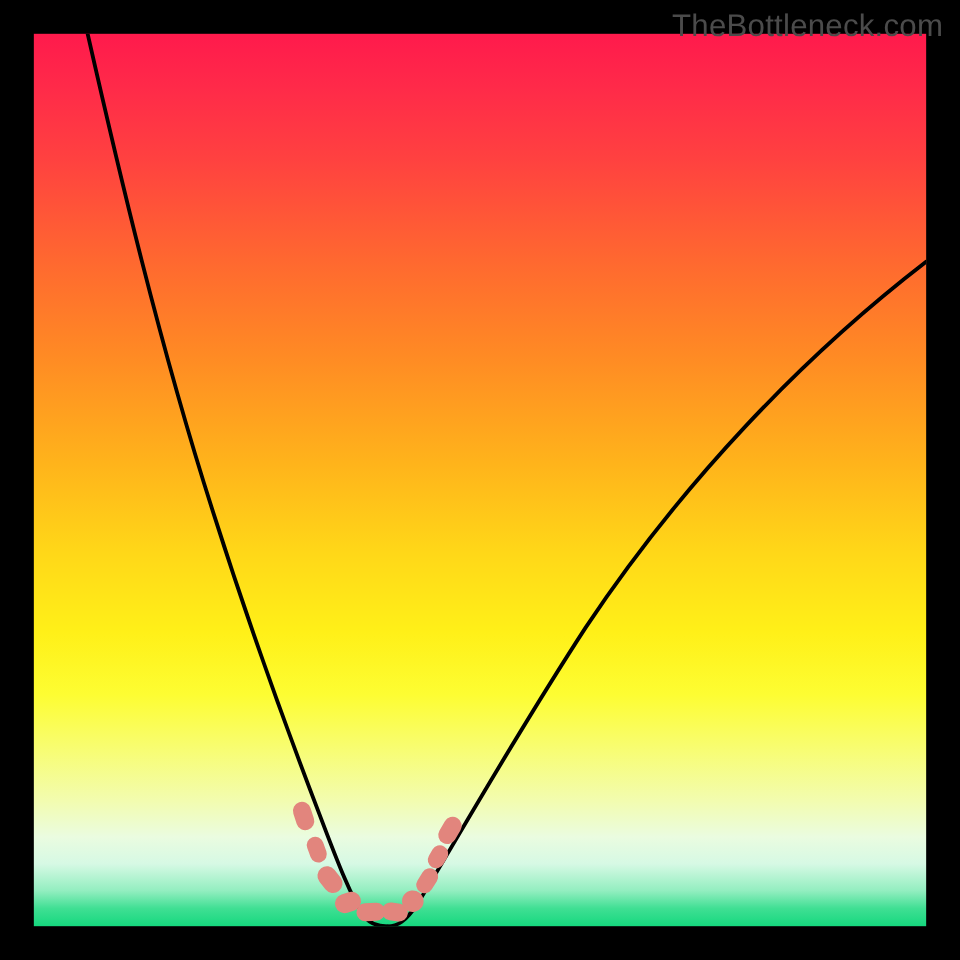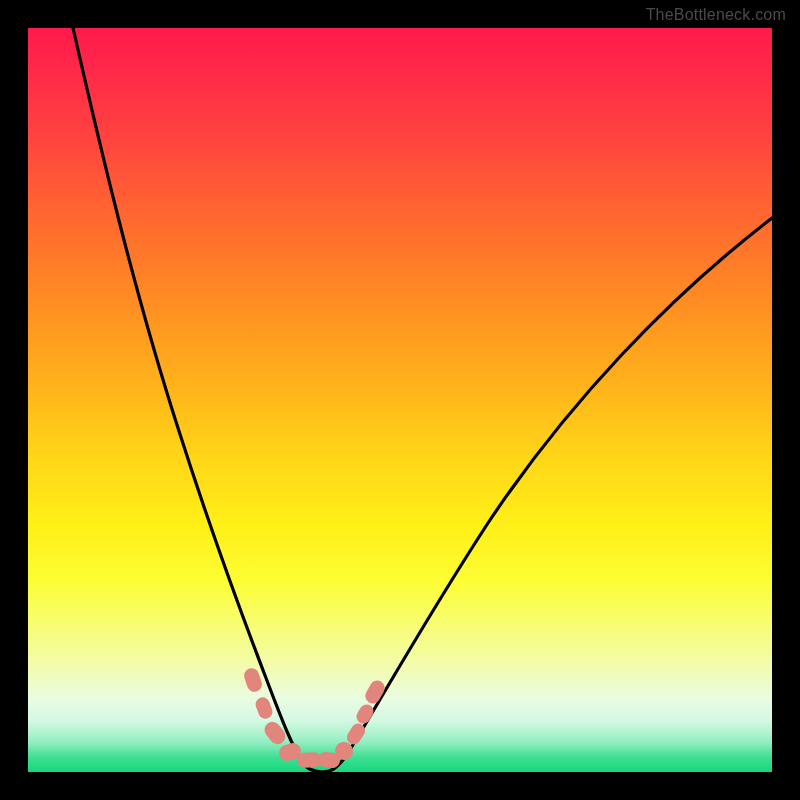--- a/index.html
+++ b/index.html
@@ -9,21 +9,21 @@
     background: #000;
     position: relative;
     font-family: Arial, Helvetica, sans-serif;
     overflow: hidden;
   }
   .watermark {
     position: absolute;
     top: 6px;
     right: 14px;
     color: #4b4b4b;
-    font-size: 16px;
+    font-size: 26px;
     font-weight: 500;
     letter-spacing: 0.2px;
     z-index: 5;
   }
   .plot {
     position: absolute;
     left: 28px;
     top: 28px;
     width: 744px;
     height: 744px;

